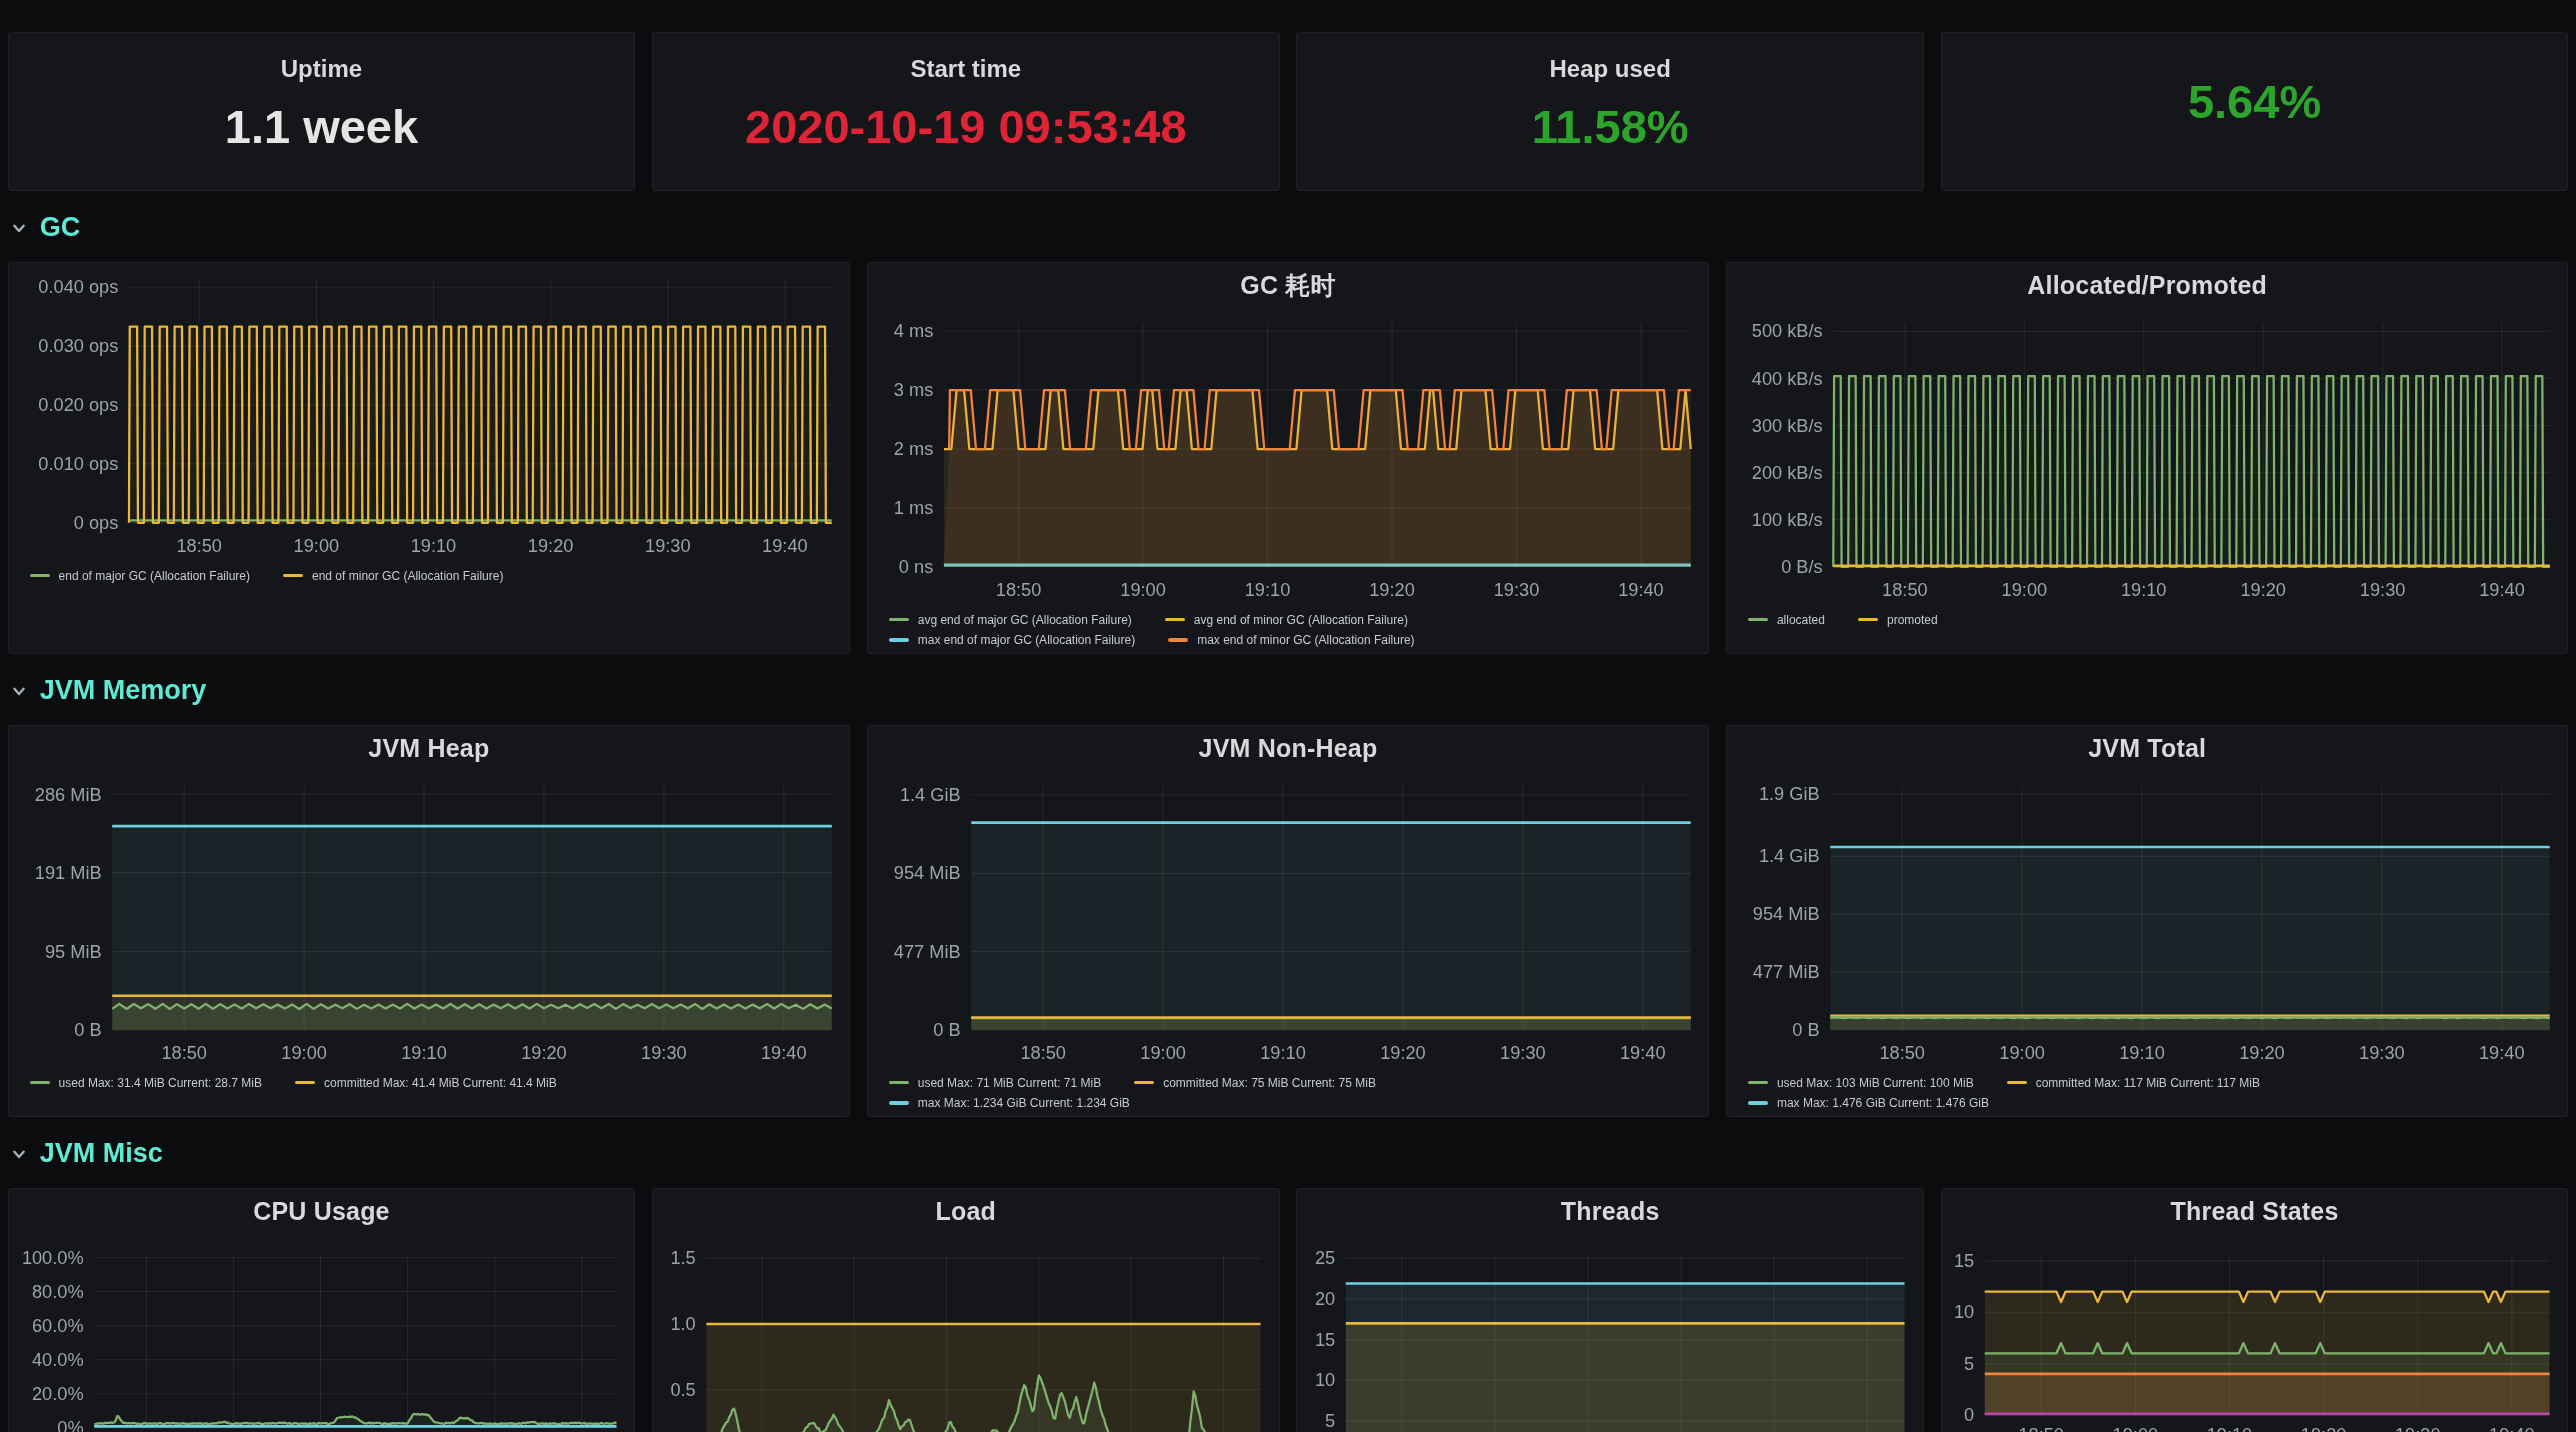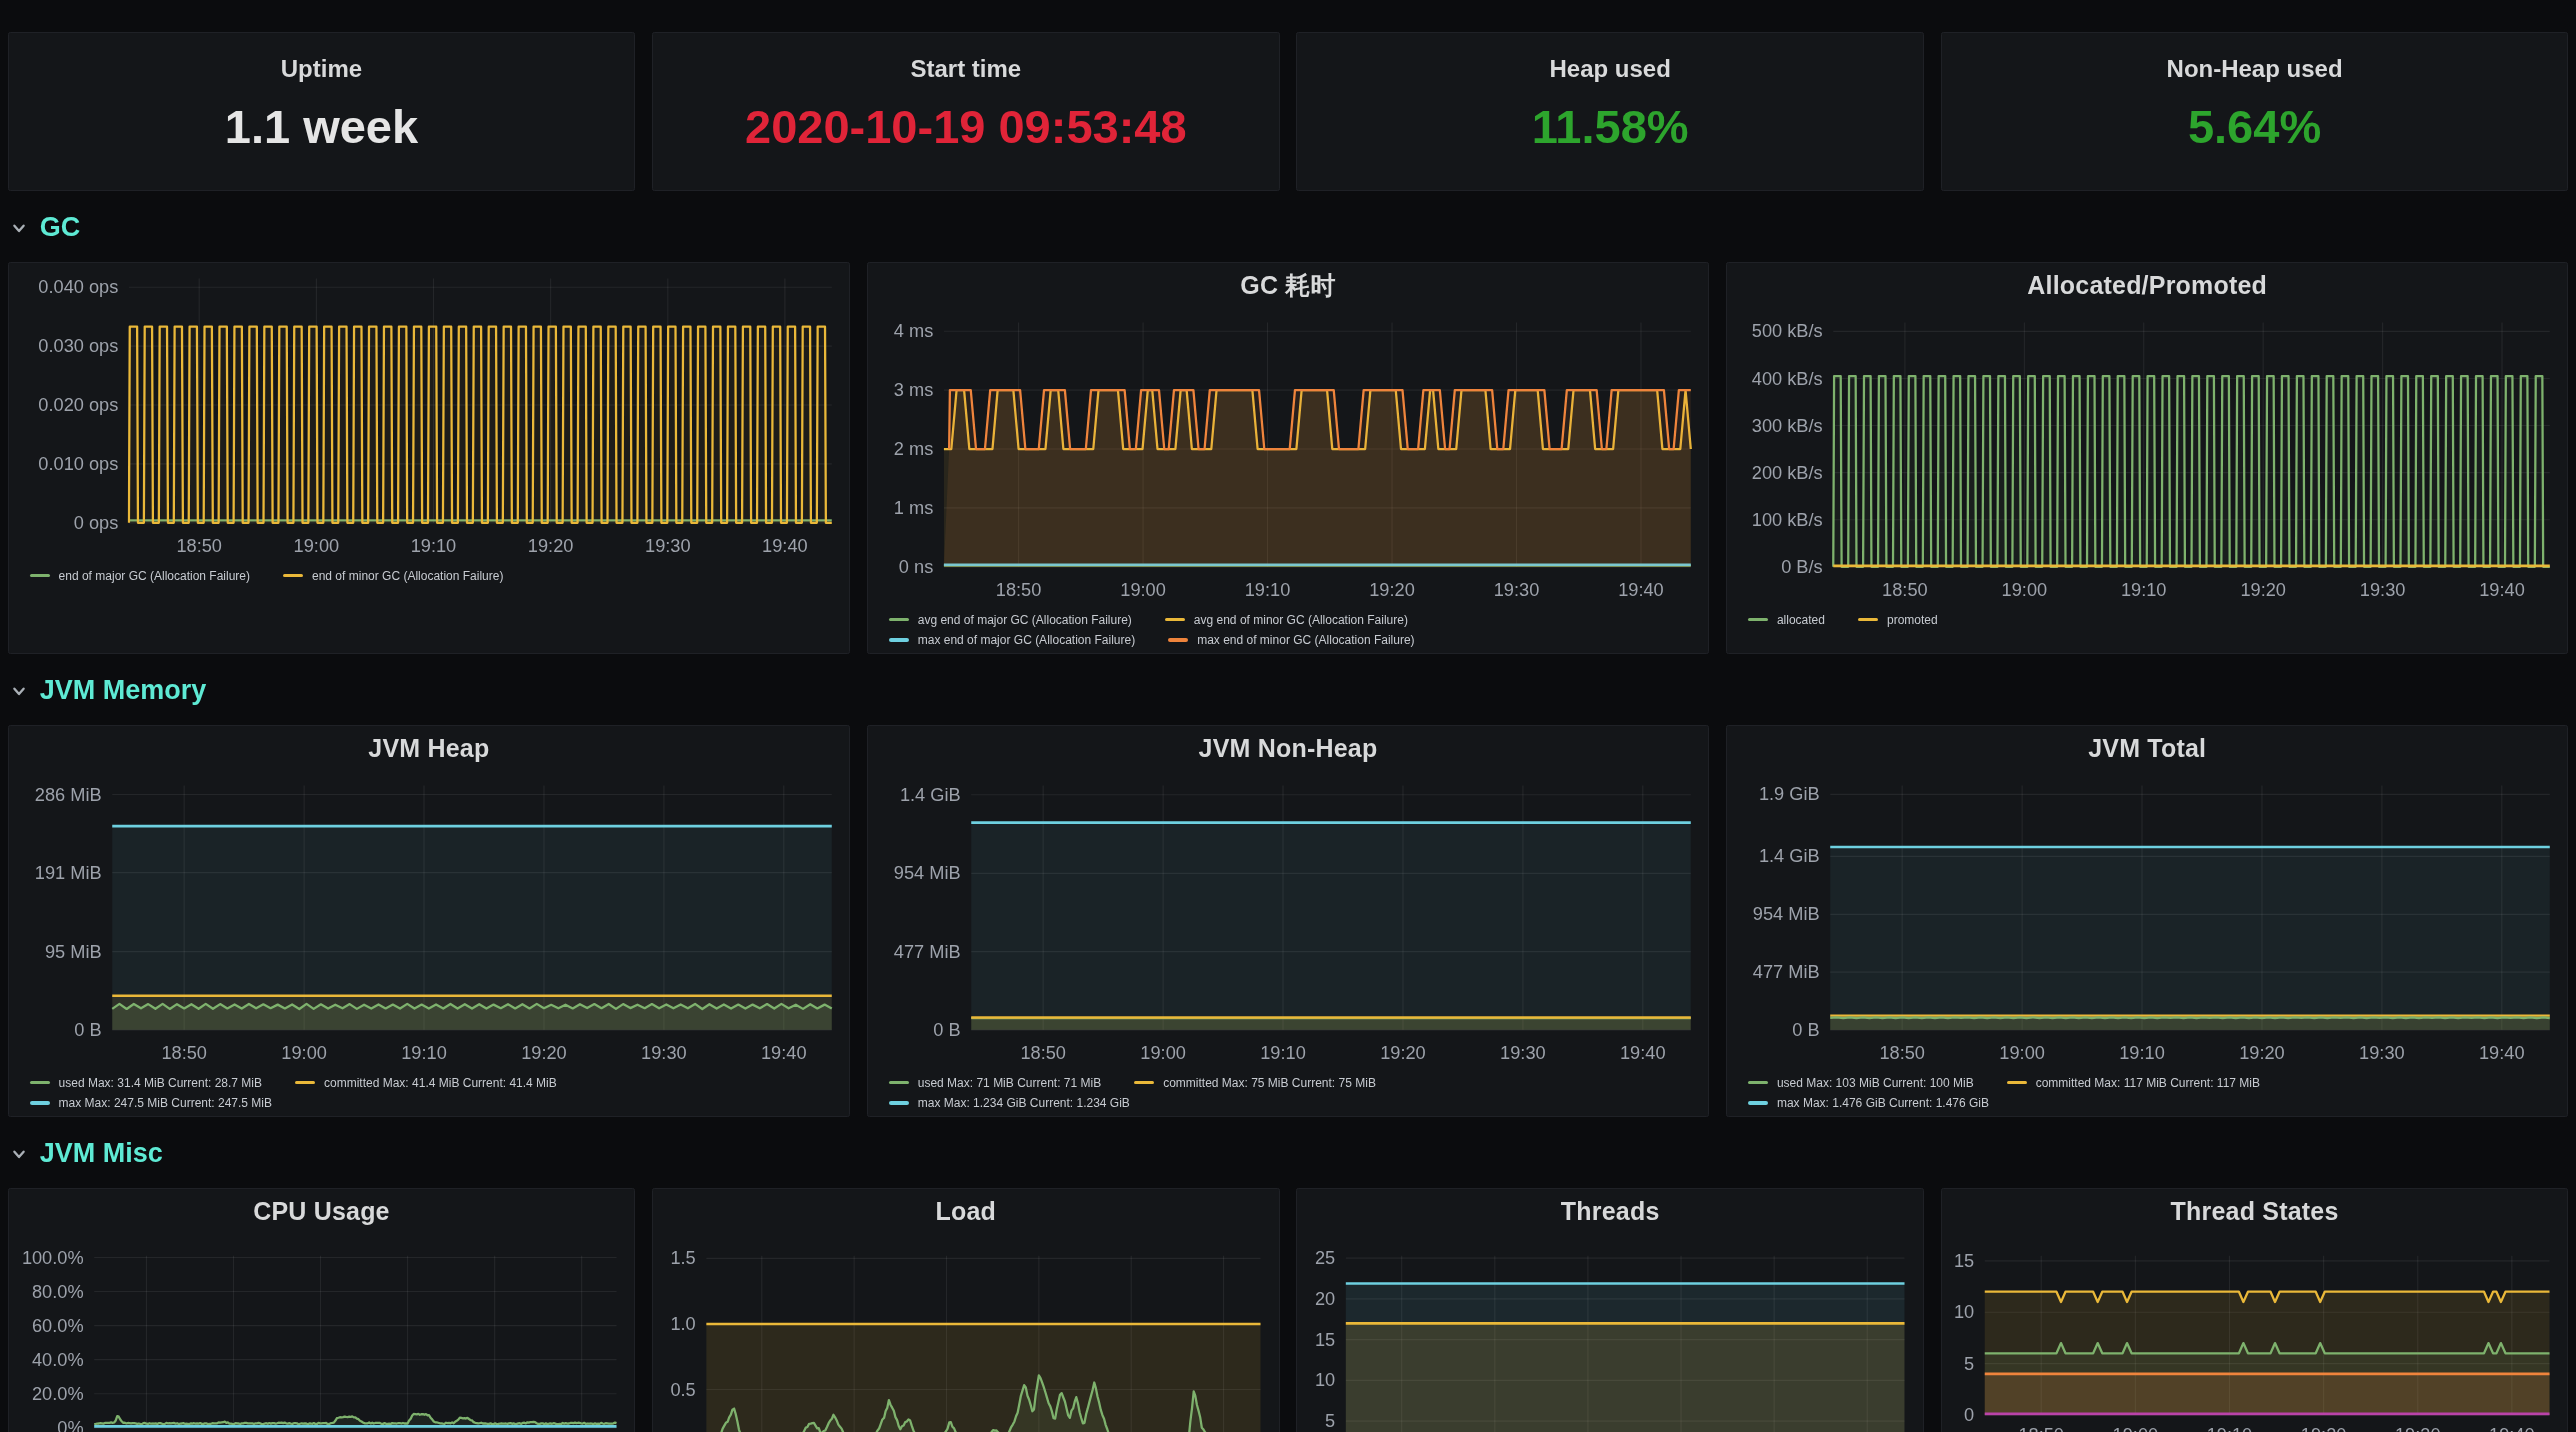--- a/index.html
+++ b/index.html
@@ -42,21 +42,20 @@
     </div>
     <div class="panel">
       <div class="stat-title">Start time</div>
       <div class="stat-value" style="color: rgb(224, 36, 56);">2020-10-19 09:53:48</div>
     </div>
     <div class="panel">
       <div class="stat-title">Heap used</div>
       <div class="stat-value" style="color: rgb(45, 165, 45);">11.58%</div>
     </div>
     <div class="panel">
-      <div class="stat-title">Non-Heap used</div>
       <div class="stat-value" style="color: rgb(45, 165, 45);">5.64%</div>
     </div>
   </div>
 
   <div class="section-h">
     <span class="chev">
       <svg width="20" height="20" viewBox="0 0 26 26">
           <polyline points="7,10 13,17 19,10" fill="none" stroke="currentColor" stroke-width="3" stroke-linecap="round" stroke-linejoin="round"></polyline>
         </svg>
     </span>
@@ -278,26 +277,20 @@
           <div class="lrow">
             <div class="litem">
               <span class="dash" style="background: rgb(126, 178, 109);"></span>
               <span class="ltxt">used  Max: 31.4 MiB  Current: 28.7 MiB</span>
             </div>
             <div class="litem">
               <span class="dash" style="background: rgb(234, 184, 57);"></span>
               <span class="ltxt">committed  Max: 41.4 MiB  Current: 41.4 MiB</span>
             </div>
           </div>
-          <div class="lrow">
-            <div class="litem">
-              <span class="dash" style="background: rgb(110, 208, 224);"></span>
-              <span class="ltxt">max  Max: 247.5 MiB  Current: 247.5 MiB</span>
-            </div>
-          </div>
         </div>
     </div>
     <div class="panel">
       <div class="p-title">JVM Non-Heap</div>
       <div class="chart"><svg viewBox="0 0 1108 392" width="841" height="298">
             <defs>
               <clipPath id="clip5">
                 <rect x="134" y="0" width="952" height="392"></rect>
               </clipPath>
             </defs>

